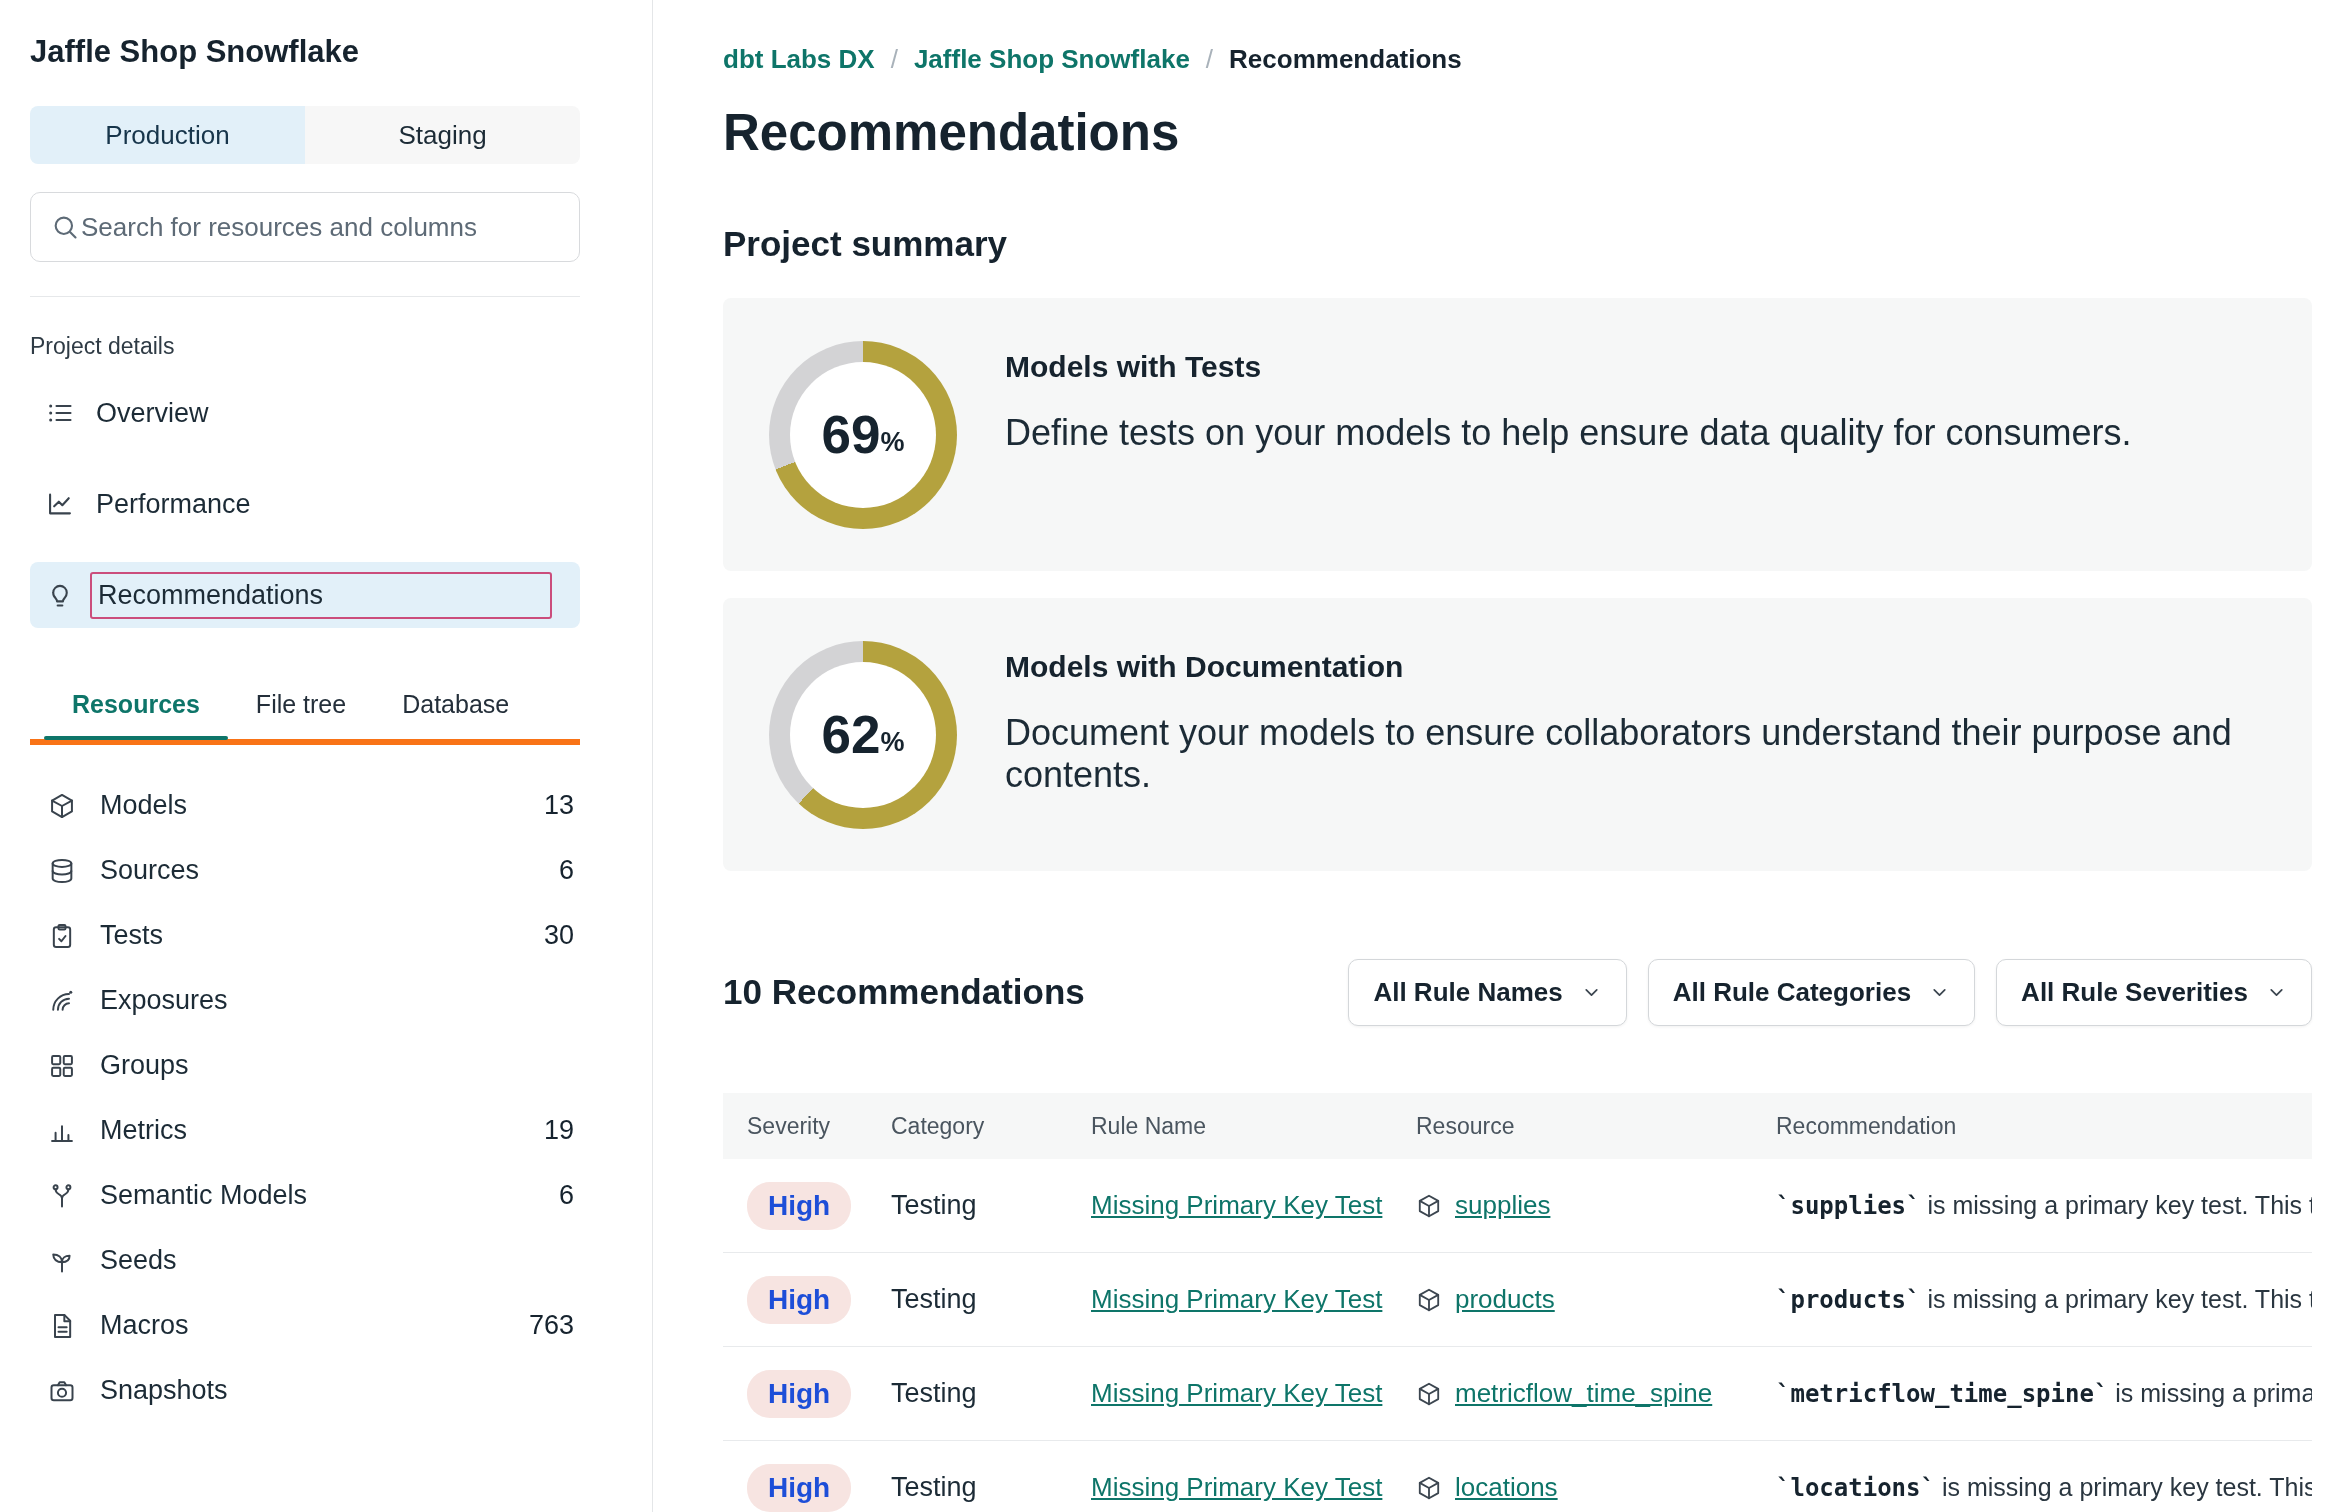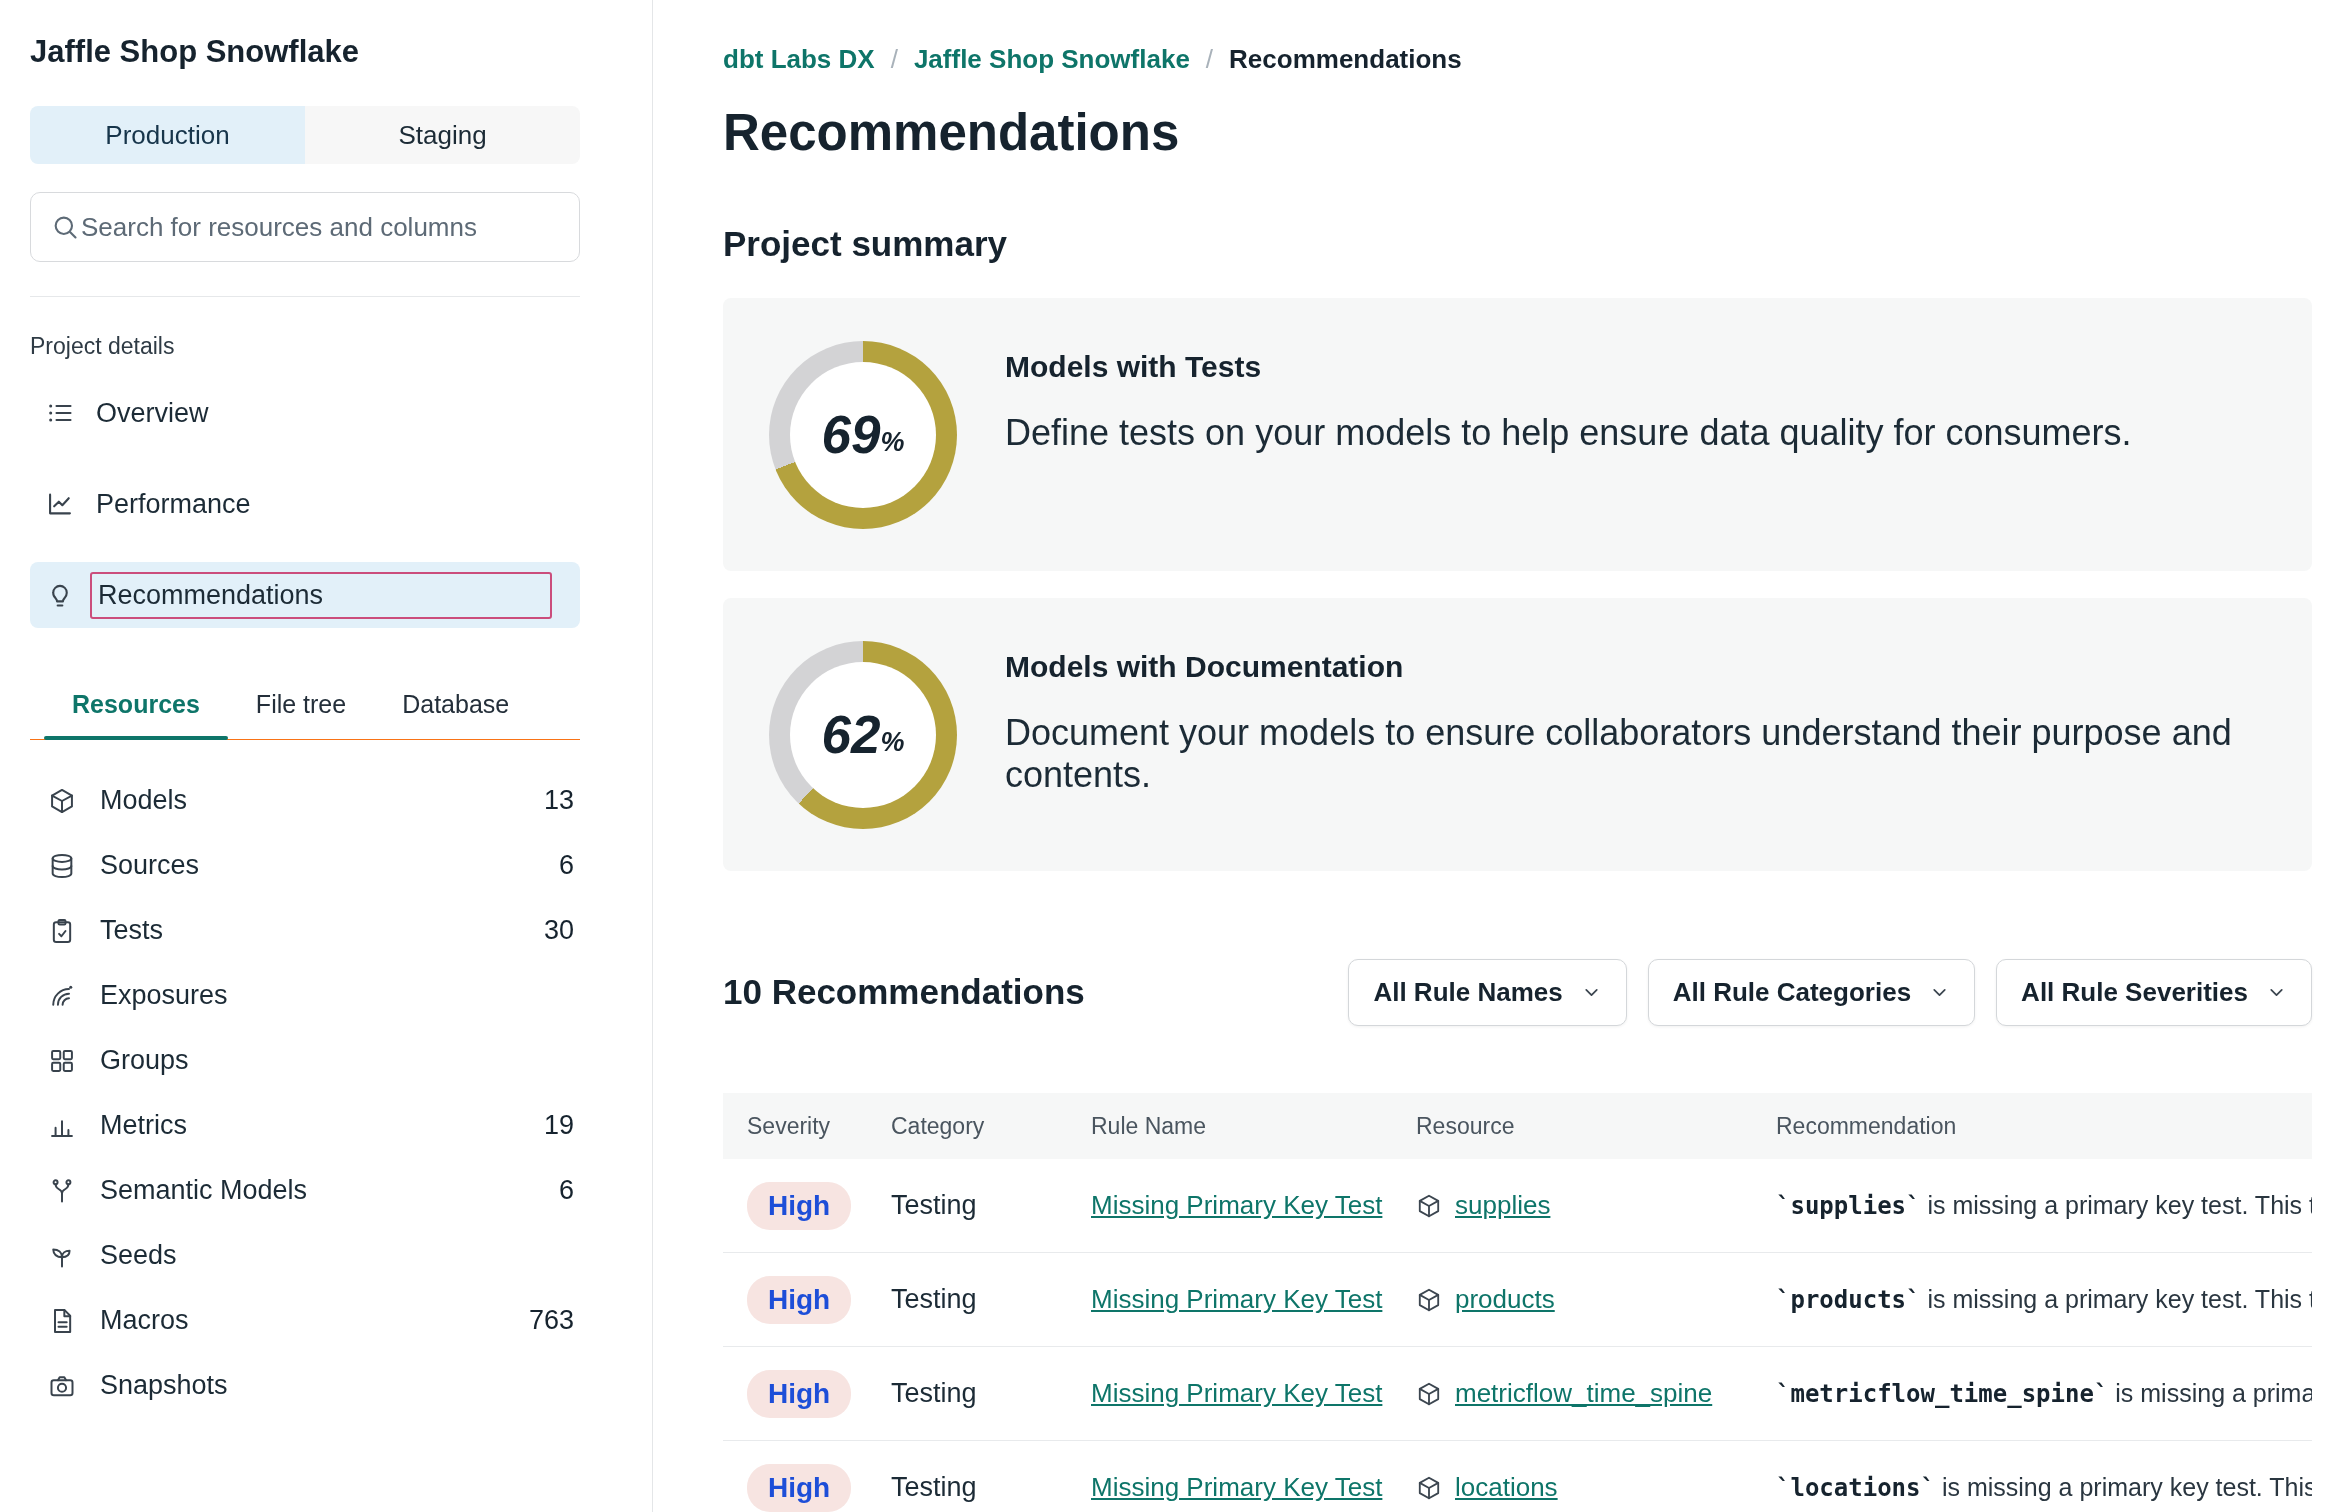--- a/index.html
+++ b/index.html
@@ -43,21 +43,21 @@
     display:flex; align-items:center; gap:22px; height:66px;
     padding:0 14px 0 16px; border-radius:8px; font-size:27px; cursor:pointer;
   }
   .nav-item.active { background:#e2f0f9; }
   .nav-item svg { width:28px; height:28px; color:#39434d; flex:none; }
   .edit-box {
     display:inline-flex; align-items:center; width:462px; height:47px;
     border:2px solid #cb4d7c; border-radius:3px; padding:0 10px 0 6px; margin-left:-6px;
   }
 
-  .tabs { display:flex; margin-top:46px; border-bottom:1px solid #f97316; }
+  .tabs { display:flex; margin-top:46px; border-bottom:6px solid #f97316; }
   .tab { padding:16px 28px 20px; font-size:25px; color:#242f3a; cursor:pointer; position:relative; }
   .tab:first-child { margin-left:14px; }
   .tab.active { color:#0e7569; font-weight:700; }
   .tab.active::after {
     content:""; position:absolute; left:0; right:0; bottom:-1px; height:4px;
     background:#0e7569; border-radius:2px;
   }
 
   .resources { list-style:none; margin:28px 0 0; padding:0; }
   .res-item { display:flex; align-items:center; gap:24px; height:65px; padding:0 6px 0 18px; font-size:27px; }
@@ -75,21 +75,21 @@
   .page-title { margin:28px 0 0; font-size:51px; font-weight:600; color:#16232e; }
 
   .section-heading { margin:62px 0 0; font-size:35px; font-weight:600; color:#16232e; }
 
   .card {
     margin-top:34px; width:1589px; height:273px;
     background:#f6f7f7; border-radius:8px; display:flex; align-items:center;
   }
   .card + .card { margin-top:27px; }
   .donut { width:188px; height:188px; margin-left:46px; border-radius:50%;
-    display:flex; align-items:center; justify-content:center; flex:none;font-style:italic; }
+    display:flex; align-items:center; justify-content:center; flex:none; }
   .donut-hole { width:146px; height:146px; background:#ffffff; border-radius:50%;
     display:flex; align-items:center; justify-content:center; }
   .donut-num { font-size:53px; font-weight:700; color:#16232e; }
   .donut-unit { font-size:27px; font-weight:700; color:#16232e; margin-top:16px; }
   .card-text { margin-left:48px; align-self:flex-start; padding-top:52px; }
   .card-title { font-size:30px; font-weight:700; color:#16232e; }
   .card-desc { margin-top:28px; font-size:36px; color:#1c2b36; }
 
   .rec-header { margin-top:72px; width:1589px; display:flex; align-items:center; }
   .rec-heading { font-size:35px; font-weight:600; color:#16232e; }

